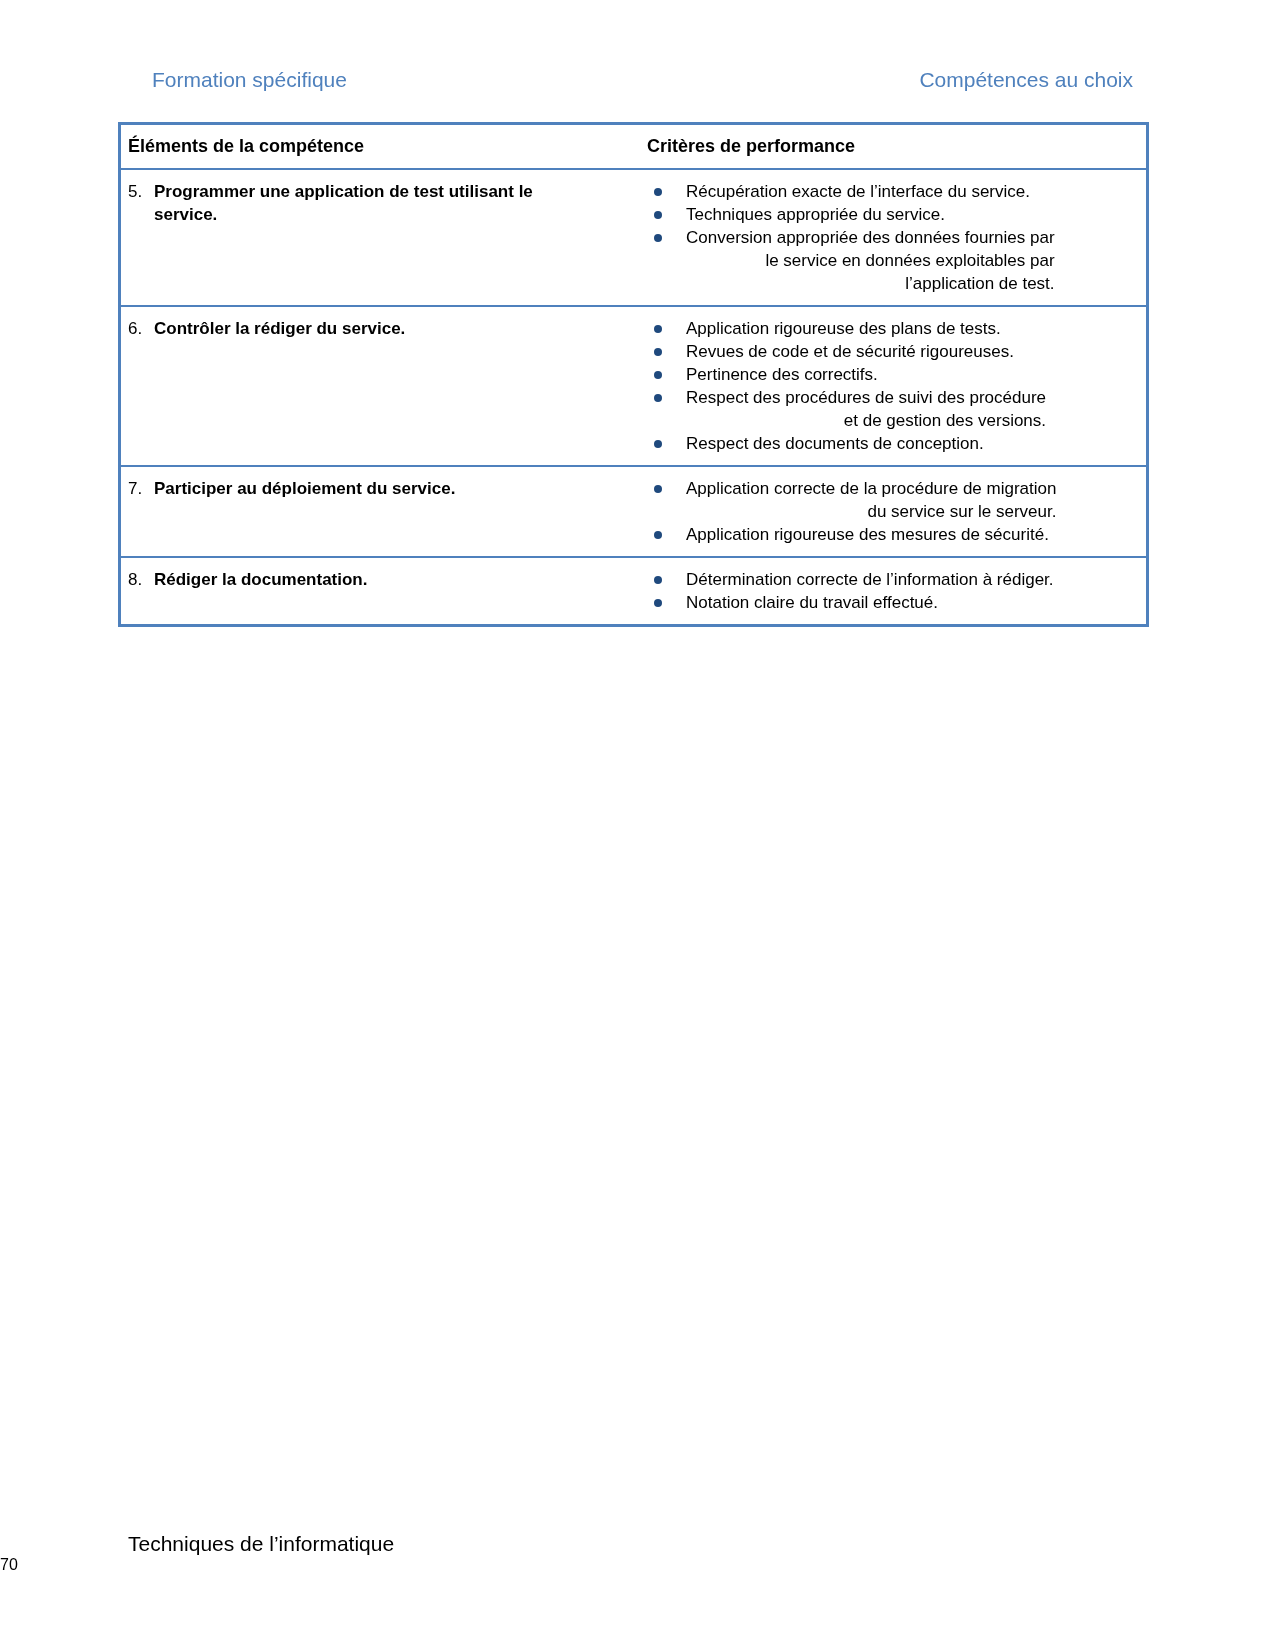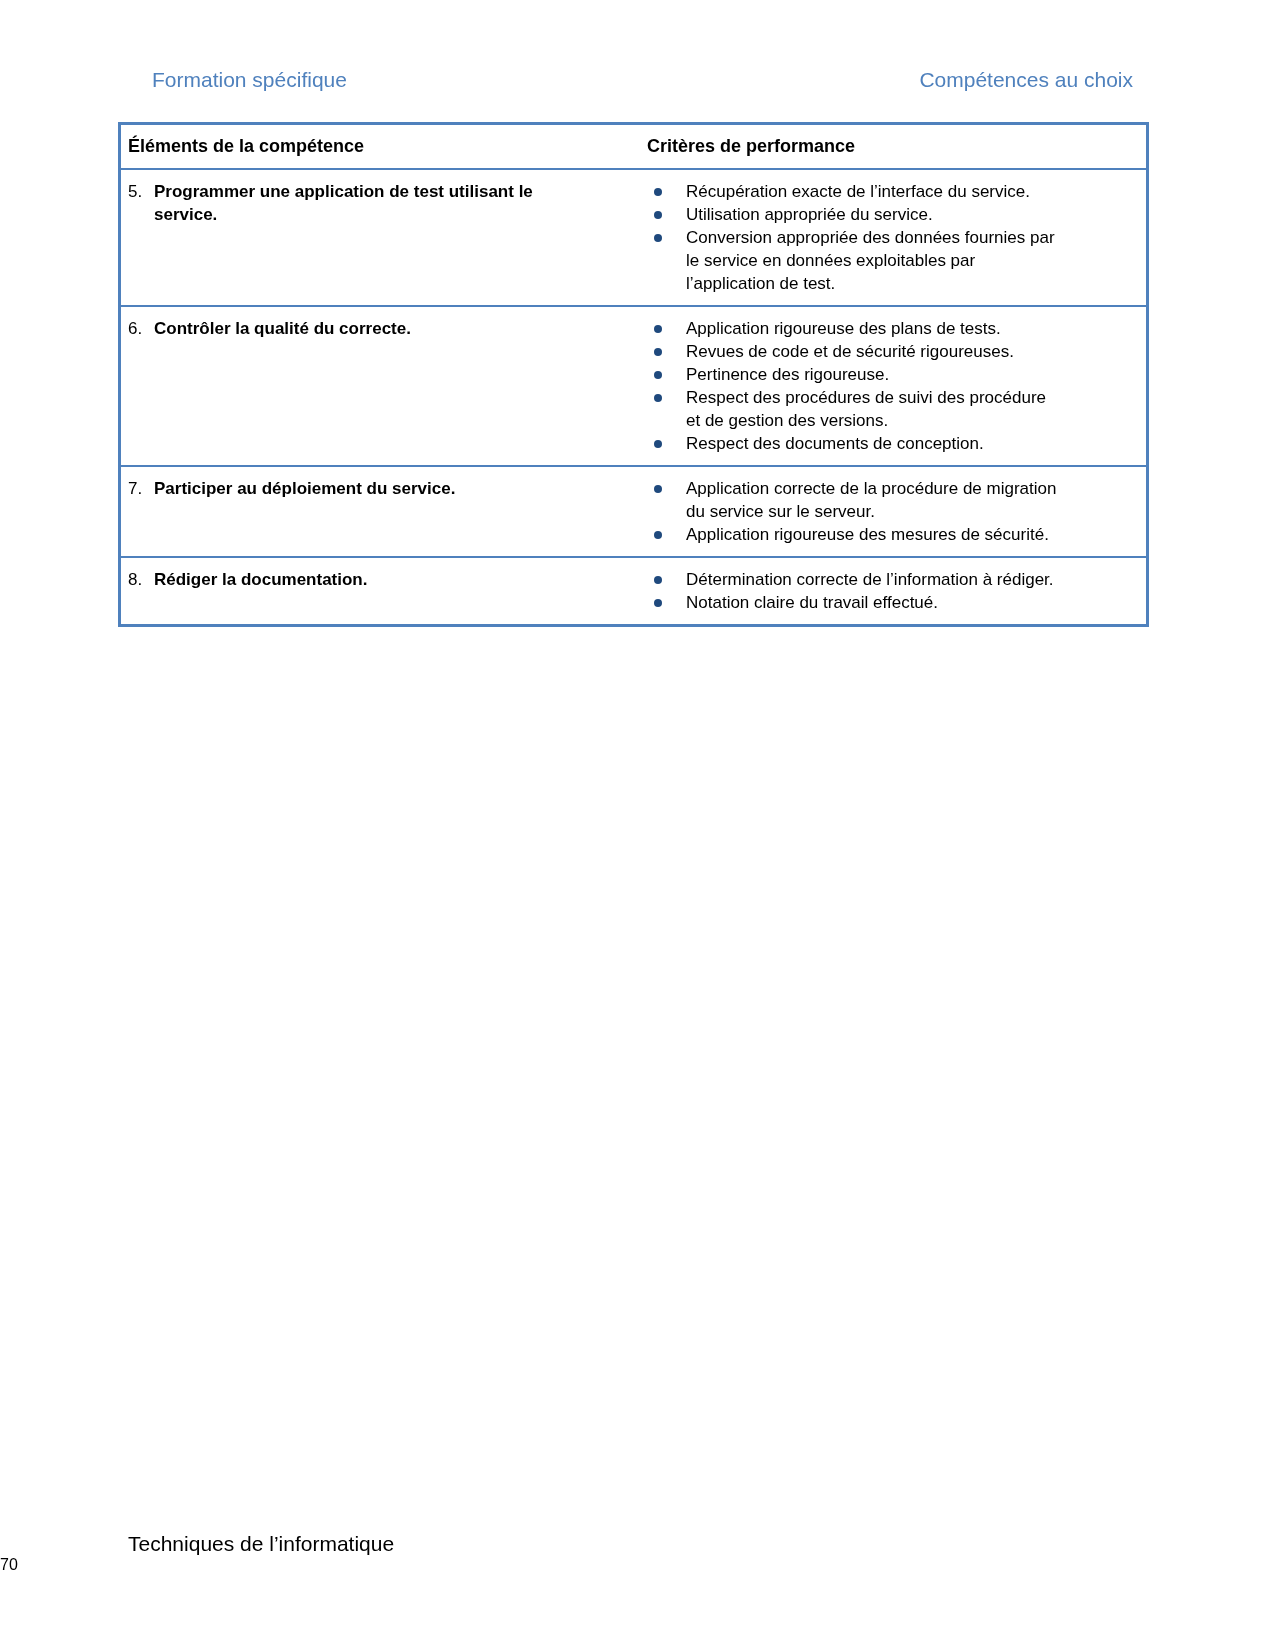--- a/index.html
+++ b/index.html
@@ -65,21 +65,21 @@
   }
   .bullet-dot {
     flex: 0 0 8px;
     width: 8px;
     height: 8px;
     border-radius: 50%;
     background: #1F497D;
     margin-top: 8px;
     margin-right: 24px;
   }
-  .criterion-text { white-space: pre-line; }
+  .criterion-text { white-space: pre-line; text-align: right; }
 
   
   .footer-program {
     position: absolute;
     left: 128px;
     top: 1532px;
     font-size: 21px;
   }
   .page-number {
     position: absolute;
@@ -111,50 +111,50 @@
 service.</span>
     </div>
     <div class="cell col2">
       <ul class="criteria">
         <li>
             <span class="bullet-dot"></span>
             <span class="criterion-text">Récupération exacte de l’interface du service.</span>
           </li>
         <li>
             <span class="bullet-dot"></span>
-            <span class="criterion-text">Utilisation appropriée du service.</span>
+            <span class="criterion-text">Techniques appropriée du service.</span>
           </li>
         <li>
             <span class="bullet-dot"></span>
             <span class="criterion-text">Conversion appropriée des données fournies par
 le service en données exploitables par
 l’application de test.</span>
           </li>
       </ul>
     </div>
   </div>
 
   <div class="t-row">
     <div class="cell col1">
       <span class="item-number">6.</span>
-      <span class="element-text">Contrôler la qualité du correcte.</span>
+      <span class="element-text">Contrôler la rédiger du service.</span>
     </div>
     <div class="cell col2">
       <ul class="criteria">
         <li>
             <span class="bullet-dot"></span>
             <span class="criterion-text">Application rigoureuse des plans de tests.</span>
           </li>
         <li>
             <span class="bullet-dot"></span>
             <span class="criterion-text">Revues de code et de sécurité rigoureuses.</span>
           </li>
         <li>
             <span class="bullet-dot"></span>
-            <span class="criterion-text">Pertinence des rigoureuse.</span>
+            <span class="criterion-text">Pertinence des correctifs.</span>
           </li>
         <li>
             <span class="bullet-dot"></span>
             <span class="criterion-text">Respect des procédures de suivi des procédure
 et de gestion des versions.</span>
           </li>
         <li>
             <span class="bullet-dot"></span>
             <span class="criterion-text">Respect des documents de conception.</span>
           </li>

